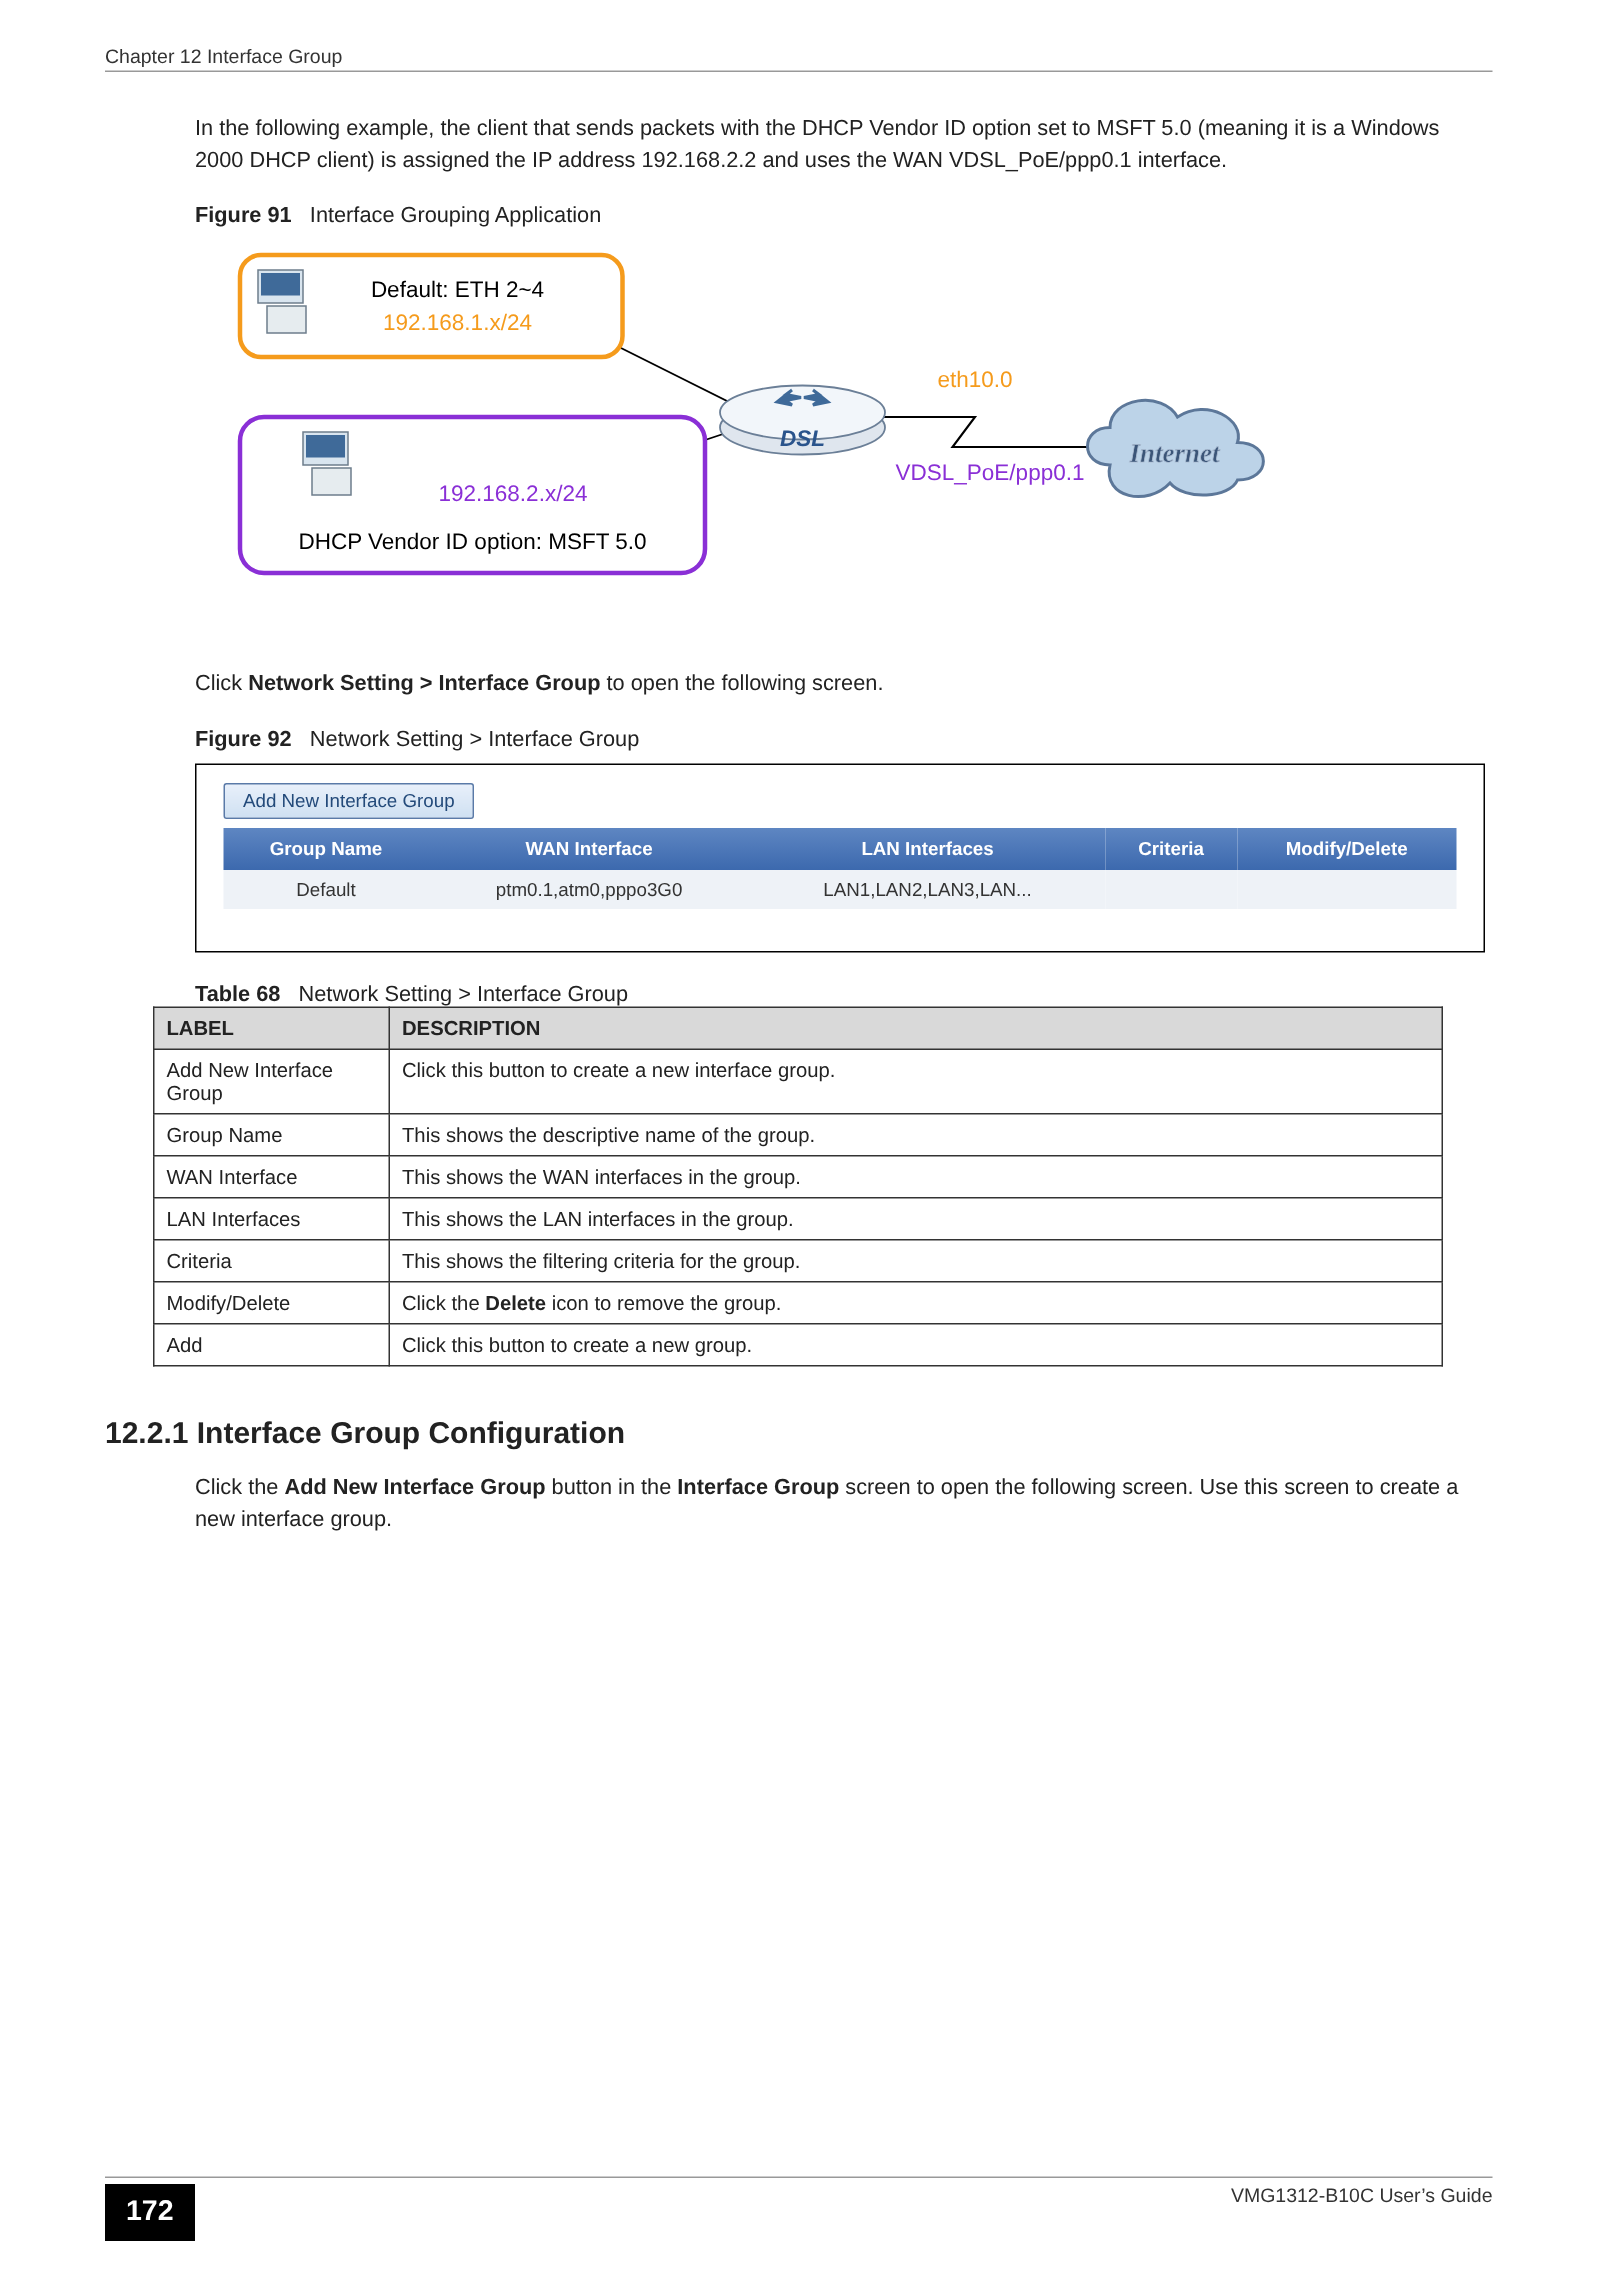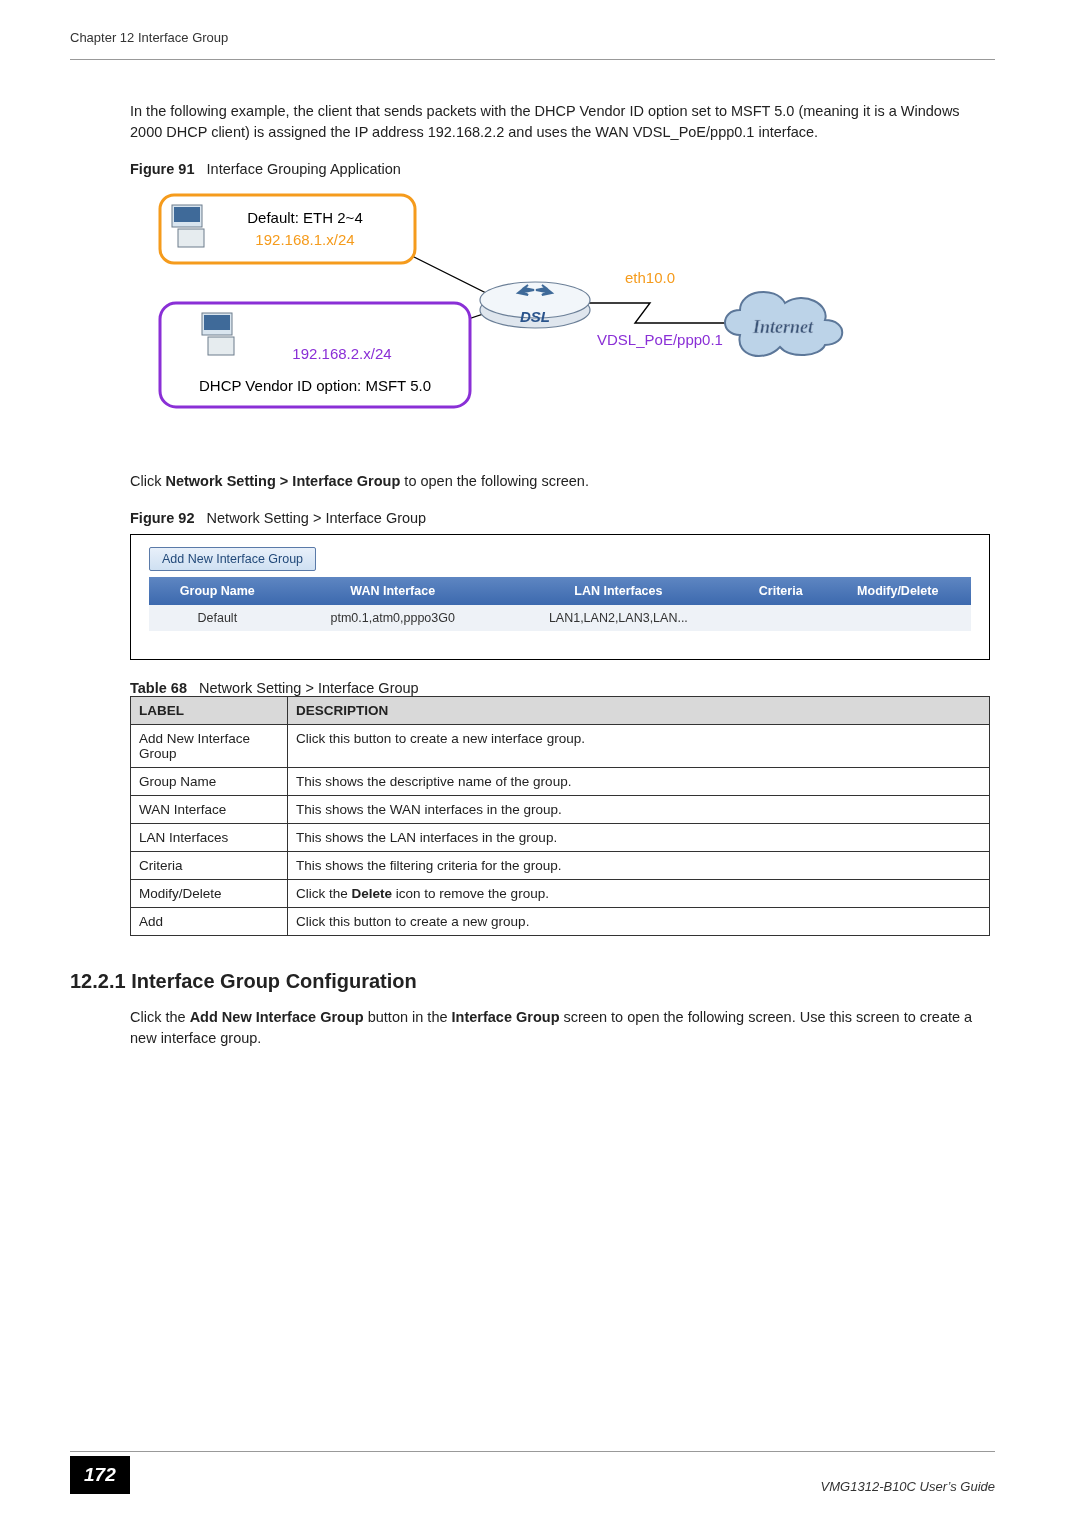--- a/index.html
+++ b/index.html
@@ -17,22 +17,22 @@
     padding: 30px 70px 30px 70px;
     position: relative;
   }
   .header-row {
     display: flex;
     justify-content: space-between;
     align-items: baseline;
     font-size: 13px;
     color: #333;
     border-bottom: 1px solid #999;
-    padding-bottom: 14px;
-    margin-bottom: 41px;
+    padding-bottom: 2px;
+    margin-bottom: 28px;
   }
   .body-text {
     margin-left: 60px;
     margin-right: 0px;
     line-height: 1.45;
     font-size: 14.5px;
   }
   .p {
     margin-bottom: 18px;
   }
@@ -92,21 +92,21 @@
   }
   .ui-table tbody td + td { }
   .desc-table-caption {
     margin-left: 60px;
     font-size: 14.5px;
     margin-top: 10px;
     margin-bottom: 0px;
   }
   .desc-table-caption .bold { font-weight: bold; }
   .desc-table {
-    margin-left: 60px;
+    margin-left: 32px;
     border-collapse: collapse;
     width: 860px;
     font-size: 13.5px;
   }
   .desc-table th, .desc-table td {
     border: 1px solid #333;
     padding: 6px 8px;
     text-align: left;
     vertical-align: top;
   }
@@ -125,25 +125,24 @@
     margin-top: 34px;
     margin-bottom: 14px;
   }
   .footer-row {
     position: absolute;
     bottom: 30px;
     left: 70px;
     right: 70px;
     display: flex;
     justify-content: space-between;
-    align-items: flex-end;
+    align-items: flex-start;
     border-top: 1px solid #999;
     padding-top: 4px;
     font-size: 13px;
-    font-style: italic;
   }
   .page-num {
     background: #000;
     color: #fff;
     font-weight: bold;
     font-size: 19px;
     padding: 8px 14px;
     font-family: Arial, sans-serif;
   }
   .footer-right {

